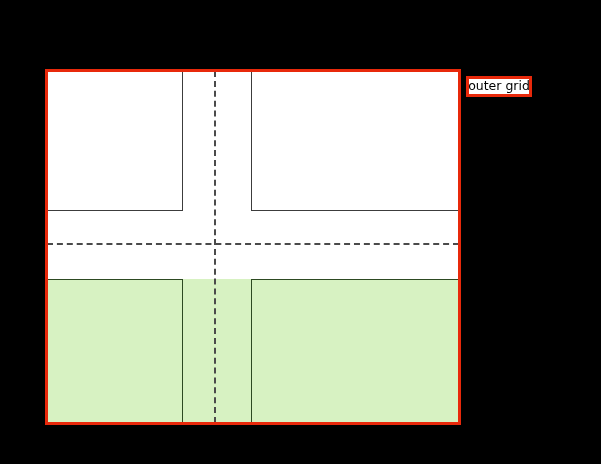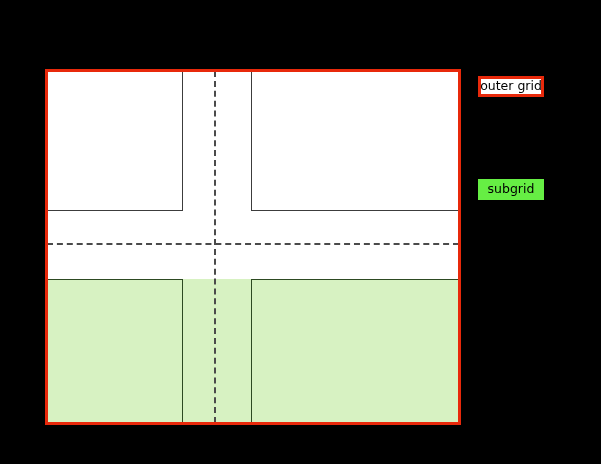--- a/index.html
+++ b/index.html
@@ -91,21 +91,21 @@
     display: flex;
     align-items: center;
     justify-content: center;
     box-sizing: border-box;
     font-size: 12.5px;
     color: #000000;
     white-space: nowrap;
     line-height: 1;
   }
   .legend-outer {
-    left: 478px;
+    left: 466px;
     top: 76px;
     width: 66px;
     height: 21px;
     background: #ffffff;
     border: 3px solid #e8290b;
   }
   .legend-sub {
     left: 478px;
     top: 179px;
     width: 66px;
@@ -131,17 +131,14 @@
 
   <div class="grid-dash-v"></div>
   <div class="grid-dash-h"></div>
 
   <div class="outer-grid-frame"></div>
 
   <div class="legend-chip legend-outer">
     <span>outer grid</span>
   </div>
 
-  <div class="legend-chip legend-sub">
-    <span>subgrid</span>
-  </div>
 
 </div>
 
 </body></html>

